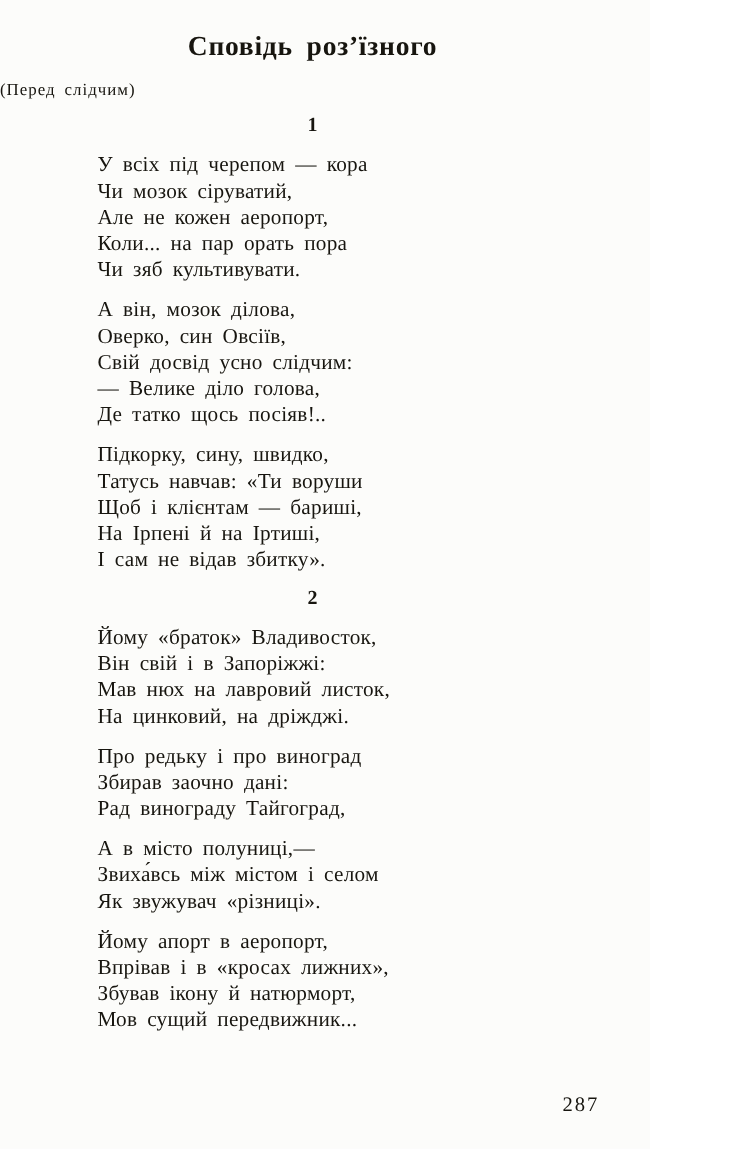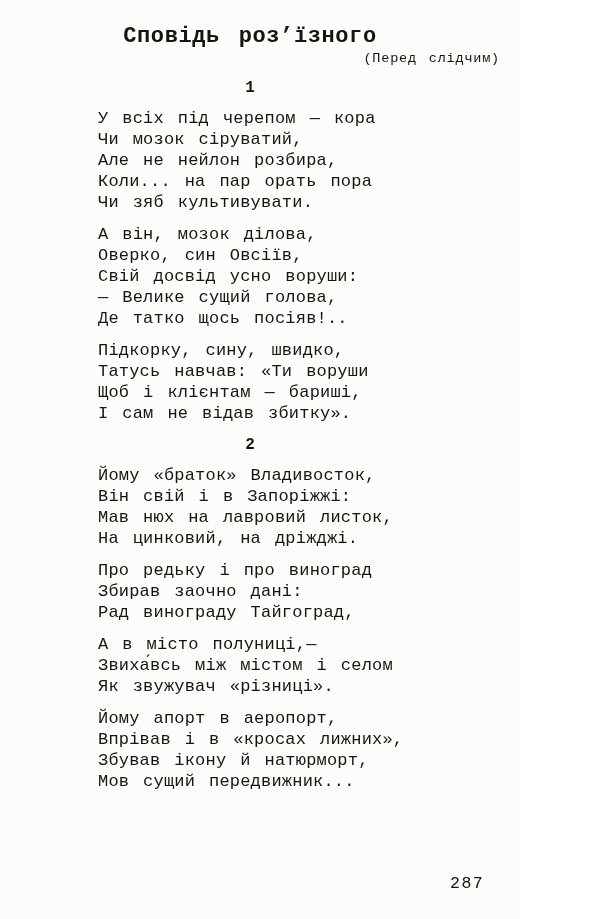--- a/index.html
+++ b/index.html
@@ -5,56 +5,56 @@
   html, body {
     margin: 0;
     padding: 0;
   }
   .page {
     position: relative;
     width: 520px;
     height: 919px;
     background: #fcfcfa;
     color: #17150f;
-    font-family: Liberation Mono, monospace;
+    font-family: Liberation Serif, serif;
     overflow: hidden;
   }
   .column {
     position: absolute;
     top: 24px;
     left: 0;
     width: 500px;
   }
   .title {
     margin: 0;
     text-align: center;
     font-size: 22px;
     font-weight: bold;
     letter-spacing: 0.6px;
     word-spacing: 5px;
     line-height: 26px;
   }
   .subtitle {
-    text-align: right;
+    text-align: left;
     font-size: 13.5px;
     line-height: 16px;
-    margin-top: 1px;
+    margin-top: 14px;
     letter-spacing: 0.8px;
     word-spacing: 3px;
   }
   .section-number {
     text-align: center;
     font-weight: bold;
     font-size: 16px;
     line-height: 18px;
     margin-top: 12px;
   }
   .stanza {
     margin-top: 11px;
-    padding-left: 98px;
+    padding-left: 78px;
     text-align: left;
     font-size: 17px;
     line-height: 21px;
     letter-spacing: 0.2px;
     word-spacing: 3.5px;
     white-space: nowrap;
   }
   .pagenum {
     position: absolute;
     top: 874px;
@@ -69,35 +69,36 @@
 <div class="page" style="background: rgb(252, 252, 250); color: rgb(23, 21, 15);">
   <div class="column">
     <h1 class="title">Сповідь роз’їзного</h1>
     <div class="subtitle">(Перед слідчим)</div>
     <div id="sections">
         <div class="section">
           <div class="section-number">1</div>
           <div class="stanza">
             <div class="line">У всіх під черепом — кора</div>
             <div class="line">Чи мозок сіруватий,</div>
-            <div class="line">Але не нейлон розбира,</div>
+            <div class="line">Але не кожен аеропорт,</div>
             <div class="line">Коли... на пар орать пора</div>
             <div class="line">Чи зяб культивувати.</div>
           </div>
           <div class="stanza">
             <div class="line">А він, мозок ділова,</div>
             <div class="line">Оверко, син Овсіїв,</div>
-            <div class="line">Свій досвід усно воруши:</div>
-            <div class="line">— Велике сущий голова,</div>
+            <div class="line">Свій досвід усно слідчим:</div>
+            <div class="line">— Велике діло голова,</div>
             <div class="line">Де татко щось посіяв!..</div>
           </div>
           <div class="stanza">
             <div class="line">Підкорку, сину, швидко,</div>
             <div class="line">Татусь навчав: «Ти воруши</div>
             <div class="line">Щоб і клієнтам — бариші,</div>
+            <div class="line">На Ірпені й на Іртиші,</div>
             <div class="line">І сам не відав збитку».</div>
           </div>
         </div>
         <div class="section">
           <div class="section-number">2</div>
           <div class="stanza">
             <div class="line">Йому «браток» Владивосток,</div>
             <div class="line">Він свій і в Запоріжжі:</div>
             <div class="line">Мав нюх на лавровий листок,</div>
             <div class="line">На цинковий, на дріжджі.</div>

